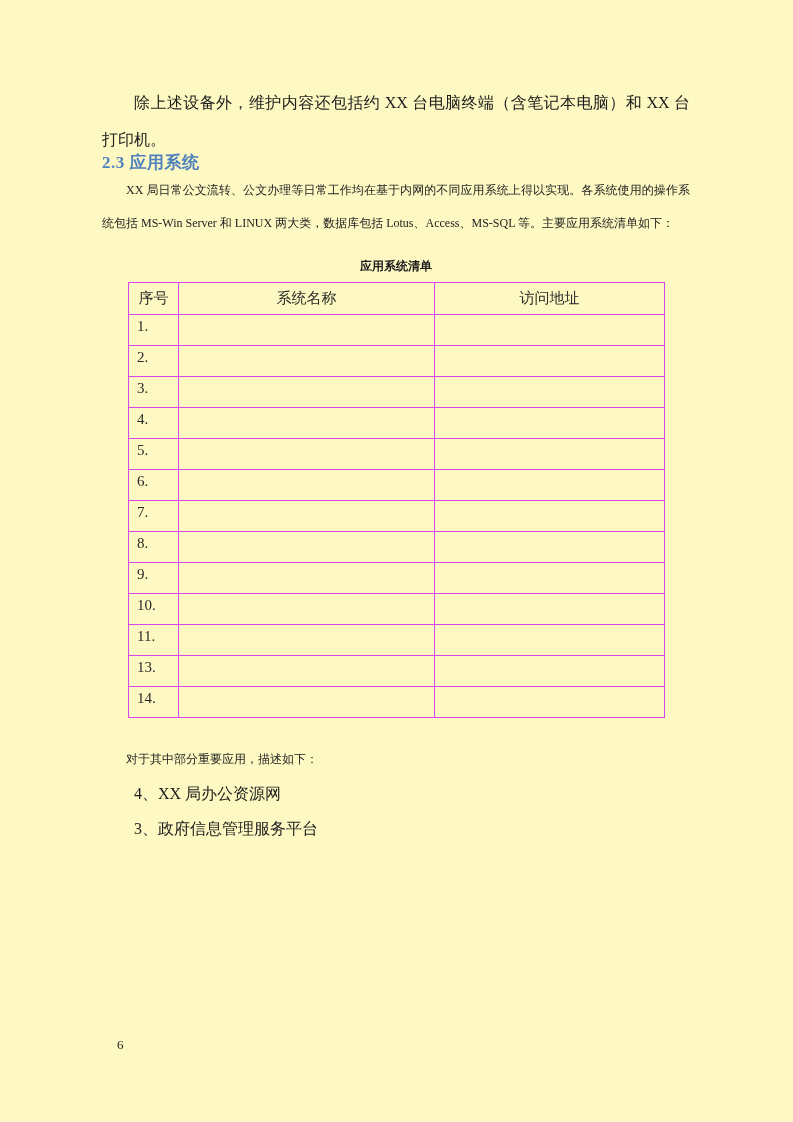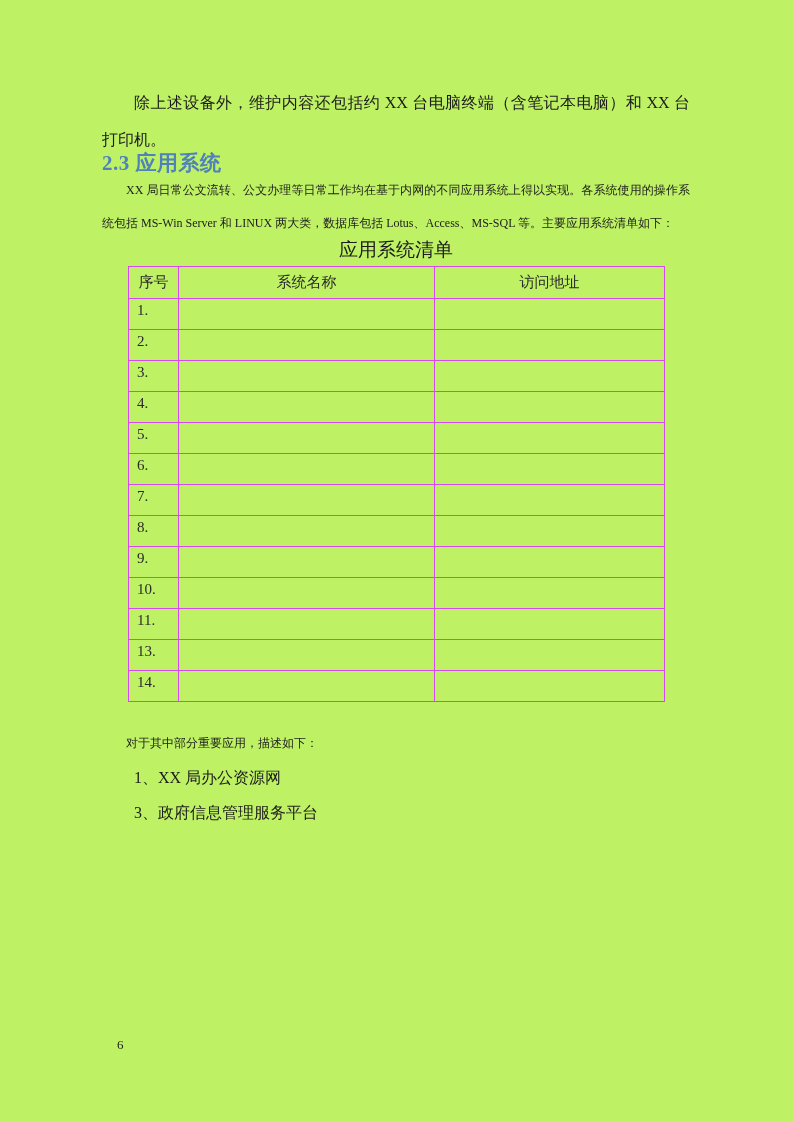--- a/index.html
+++ b/index.html
@@ -8,50 +8,51 @@
     width: 793px;
     height: 1122px;
     position: relative;
     font-family: "Liberation Serif", "DejaVu Serif", serif;
     color: #1c1c1c;
     overflow: hidden;
   }
   .page {
     position: absolute;
     inset: 0;
-    background: #bef264;
+    background: #fef9c3;
     padding: 84px 103px 0 102px;
   }
   .para {
     font-size: 16px;
     line-height: 37px;
     text-align: justify;
     text-indent: 2em;
   }
   .para2 {
     font-size: 12px;
     line-height: 33px;
     text-align: justify;
     text-indent: 2em;
     margin-top: 0;
   }
   .heading2 {
     margin-top: -6px;
-    font-size: 21px;
+    font-size: 17px;
     line-height: 22px;
     font-weight: bold;
     color: #4f81bd;
     letter-spacing: 0.5px;
   }
   .table-caption {
-    margin-top: 0;
-    font-size: 19px;
+    margin-top: 16px;
+    font-size: 12px;
     line-height: 20px;
     text-align: center;
     text-indent: 0;
+    font-weight: bold;
   }
   table.systems {
     margin-top: 6px;
     margin-left: 26px;
     width: 536px;
     border-collapse: collapse;
     table-layout: fixed;
   }
   table.systems th, table.systems td {
     border: 1px solid #d946ef;
@@ -183,19 +184,19 @@
           <td class="col-no">14.</td>
           <td class="col-name"></td>
           <td class="col-addr"></td>
         </tr>
       </tbody>
   </table>
 
   <p class="para3">对于其中部分重要应用，描述如下：</p>
 
   <ul class="app-list">
-    <li>1、XX 局办公资源网</li>
+    <li>4、XX 局办公资源网</li>
     <li>3、政府信息管理服务平台</li>
   </ul>
 
 </div>
 
 <div class="page-number">6</div>
 
 </body></html>

